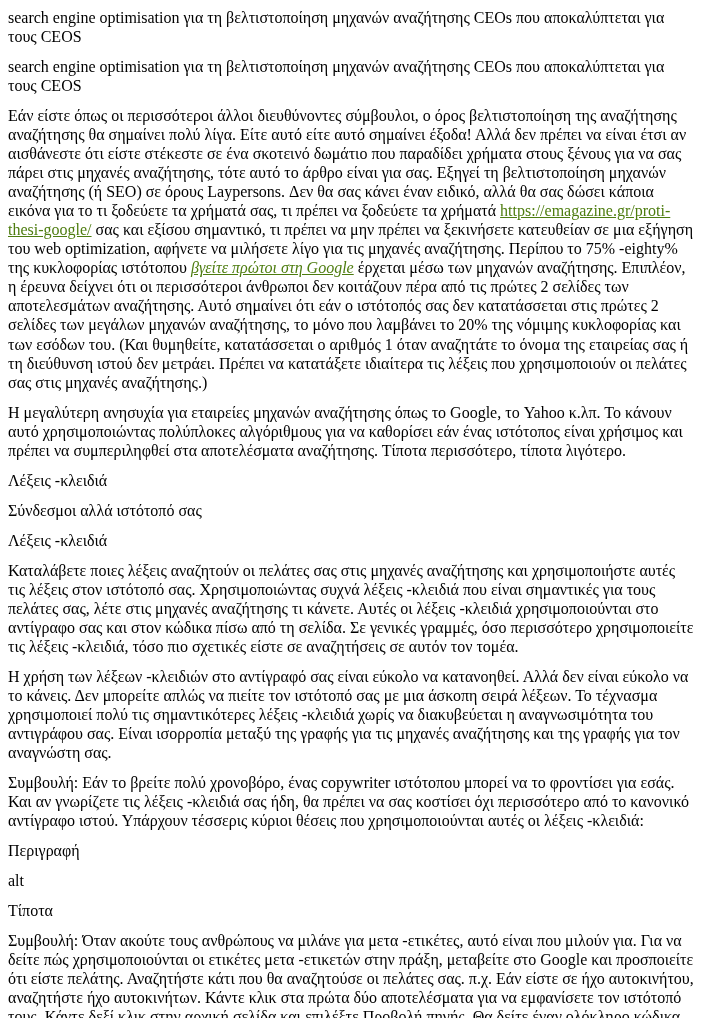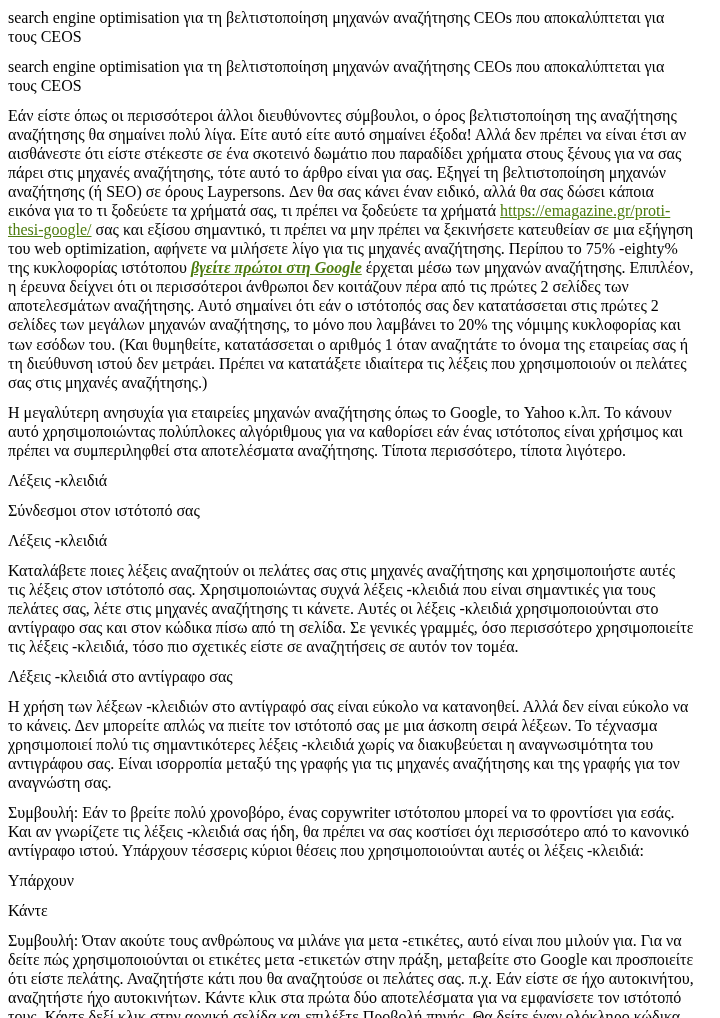--- a/index.html
+++ b/index.html
@@ -16,21 +16,21 @@
   p {
     margin: 0 16px 11px 0;
     padding: 0;
   }
   a.doc-link {
     color: #4d7c0f;
     text-decoration: underline;
     cursor: pointer;
   }
   a.doc-link.strong-italic {
-    font-weight: bold;
+    font-weight: normal;
     font-style: italic;
   }
 </style>
 </head>
 <body>
 
 <main>
 
   <p>search engine optimisation για τη βελτιστοποίηση μηχανών αναζήτησης CEOs που αποκαλύπτεται για τους CEOS</p>
 
@@ -38,32 +38,32 @@
 
   <p>
     <span>Εάν είστε όπως οι περισσότεροι άλλοι διευθύνοντες σύμβουλοι, ο όρος βελτιστοποίηση της αναζήτησης αναζήτησης θα σημαίνει πολύ λίγα. Είτε αυτό είτε αυτό σημαίνει έξοδα! Αλλά δεν πρέπει να είναι έτσι αν αισθάνεστε ότι είστε στέκεστε σε ένα σκοτεινό δωμάτιο που παραδίδει χρήματα στους ξένους για να σας πάρει στις μηχανές αναζήτησης, τότε αυτό το άρθρο είναι για σας. Εξηγεί τη βελτιστοποίηση μηχανών αναζήτησης (ή SEO) σε όρους Laypersons. Δεν θα σας κάνει έναν ειδικό, αλλά θα σας δώσει κάποια εικόνα για το τι ξοδεύετε τα χρήματά σας, τι πρέπει να ξοδεύετε τα χρήματά </span><a class="doc-link">https://emagazine.gr/proti-thesi-google/</a><span> σας και εξίσου σημαντικό, τι πρέπει να μην πρέπει να ξεκινήσετε κατευθείαν σε μια εξήγηση του web optimization, αφήνετε να μιλήσετε λίγο για τις μηχανές αναζήτησης. Περίπου το 75% -eighty% της κυκλοφορίας ιστότοπου </span><a class="doc-link strong-italic">βγείτε πρώτοι στη Google</a><span> έρχεται μέσω των μηχανών αναζήτησης. Επιπλέον, η έρευνα δείχνει ότι οι περισσότεροι άνθρωποι δεν κοιτάζουν πέρα από τις πρώτες 2 σελίδες των αποτελεσμάτων αναζήτησης. Αυτό σημαίνει ότι εάν ο ιστότοπός σας δεν κατατάσσεται στις πρώτες 2 σελίδες των μεγάλων μηχανών αναζήτησης, το μόνο που λαμβάνει το 20% της νόμιμης κυκλοφορίας και των εσόδων του. (Και θυμηθείτε, κατατάσσεται ο αριθμός 1 όταν αναζητάτε το όνομα της εταιρείας σας ή τη διεύθυνση ιστού δεν μετράει. Πρέπει να κατατάξετε ιδιαίτερα τις λέξεις που χρησιμοποιούν οι πελάτες σας στις μηχανές αναζήτησης.)</span>
   </p>
 
   <p>Η μεγαλύτερη ανησυχία για εταιρείες μηχανών αναζήτησης όπως το Google, το Yahoo κ.λπ. Το κάνουν αυτό χρησιμοποιώντας πολύπλοκες αλγόριθμους για να καθορίσει εάν ένας ιστότοπος είναι χρήσιμος και πρέπει να συμπεριληφθεί στα αποτελέσματα αναζήτησης. Τίποτα περισσότερο, τίποτα λιγότερο.</p>
 
 
   <p>Λέξεις -κλειδιά</p>
 
-  <p>Σύνδεσμοι στον ιστότοπό σας</p>
+  <p>Σύνδεσμοι αλλά ιστότοπό σας</p>
 
   <p>Λέξεις -κλειδιά</p>
 
   <p>Καταλάβετε ποιες λέξεις αναζητούν οι πελάτες σας στις μηχανές αναζήτησης και χρησιμοποιήστε αυτές τις λέξεις στον ιστότοπό σας. Χρησιμοποιώντας συχνά λέξεις -κλειδιά που είναι σημαντικές για τους πελάτες σας, λέτε στις μηχανές αναζήτησης τι κάνετε. Αυτές οι λέξεις -κλειδιά χρησιμοποιούνται στο αντίγραφο σας και στον κώδικα πίσω από τη σελίδα. Σε γενικές γραμμές, όσο περισσότερο χρησιμοποιείτε τις λέξεις -κλειδιά, τόσο πιο σχετικές είστε σε αναζητήσεις σε αυτόν τον τομέα.</p>
 
-  <p>Λέξεις -κλειδιά στο αντίγραφο σας</p>
 
   <p>Η χρήση των λέξεων -κλειδιών στο αντίγραφό σας είναι εύκολο να κατανοηθεί. Αλλά δεν είναι εύκολο να το κάνεις. Δεν μπορείτε απλώς να πιείτε τον ιστότοπό σας με μια άσκοπη σειρά λέξεων. Το τέχνασμα χρησιμοποιεί πολύ τις σημαντικότερες λέξεις -κλειδιά χωρίς να διακυβεύεται η αναγνωσιμότητα του αντιγράφου σας. Είναι ισορροπία μεταξύ της γραφής για τις μηχανές αναζήτησης και της γραφής για τον αναγνώστη σας.</p>
 
   <p>Συμβουλή: Εάν το βρείτε πολύ χρονοβόρο, ένας copywriter ιστότοπου μπορεί να το φροντίσει για εσάς. Και αν γνωρίζετε τις λέξεις -κλειδιά σας ήδη, θα πρέπει να σας κοστίσει όχι περισσότερο από το κανονικό αντίγραφο ιστού. Υπάρχουν τέσσερις κύριοι θέσεις που χρησιμοποιούνται αυτές οι λέξεις -κλειδιά:</p>
 
-  <p>Υπάρχουν</p>
+  <p>Περιγραφή</p>
 
+  <p>alt</p>
 
-  <p>Κάντε</p>
+  <p>Τίποτα</p>
 
   <p>Συμβουλή: Όταν ακούτε τους ανθρώπους να μιλάνε για μετα -ετικέτες, αυτό είναι που μιλούν για. Για να δείτε πώς χρησιμοποιούνται οι ετικέτες μετα -ετικετών στην πράξη, μεταβείτε στο Google και προσποιείτε ότι είστε πελάτης. Αναζητήστε κάτι που θα αναζητούσε οι πελάτες σας. π.χ. Εάν είστε σε ήχο αυτοκινήτου, αναζητήστε ήχο αυτοκινήτων. Κάντε κλικ στα πρώτα δύο αποτελέσματα για να εμφανίσετε τον ιστότοπό τους. Κάντε δεξί κλικ στην αρχική σελίδα και επιλέξτε Προβολή πηγής. Θα δείτε έναν ολόκληρο κώδικα. Μπορείτε να αγνοήσετε τα περισσότερα από αυτά. Αυτό που ψάχνετε είναι τα ακόλουθα</p>
 
 </main>
 
 </body></html>

